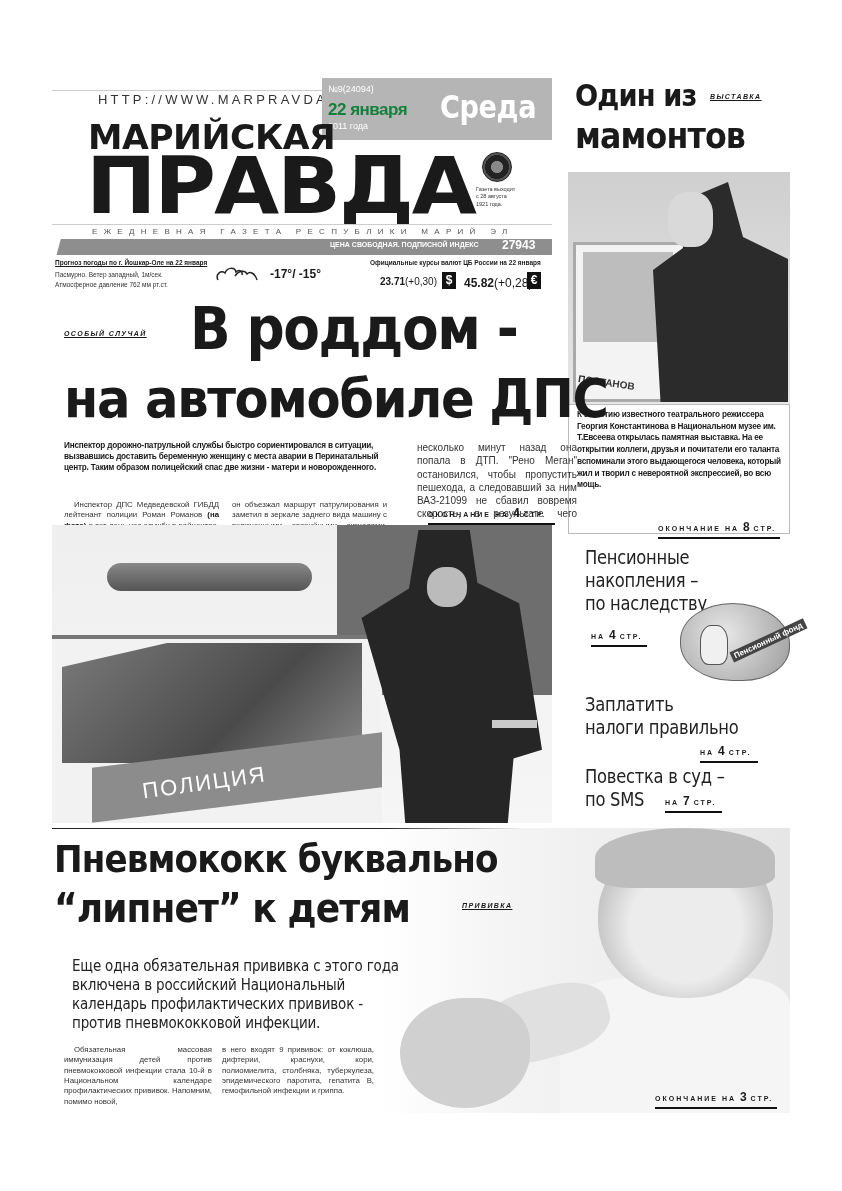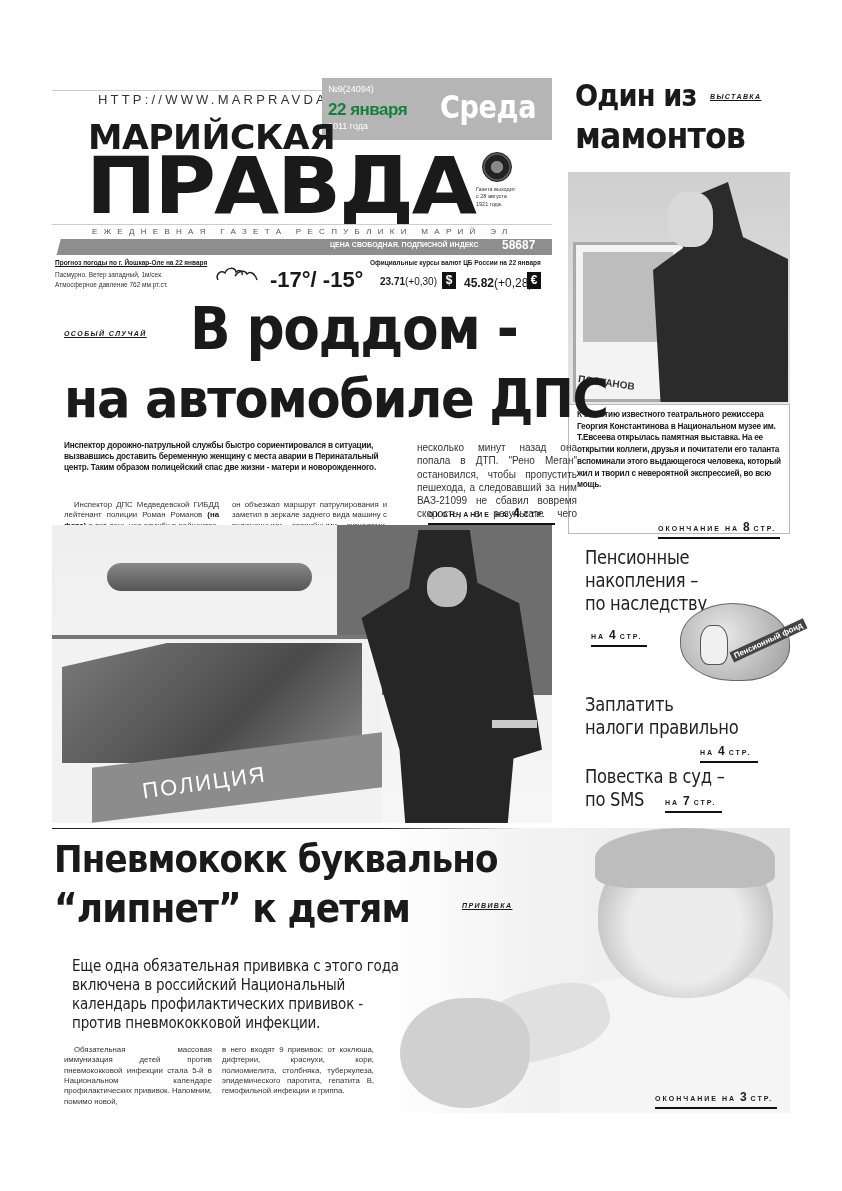--- a/index.html
+++ b/index.html
@@ -23,21 +23,21 @@
   .tagline { left: 92px; top: 227px; font-size: 8px; letter-spacing: 6.3px; color: #555; }
   .price-bar { left: 52px; top: 239px; width: 500px; height: 16px; background: linear-gradient(105deg, #fff 0 8px, #8e8e8e 9px); }
   .price-text { left: 330px; top: 241px; font-size: 7px; font-weight: bold; color: #fff; }
   .price-index { left: 502px; top: 238px; font-size: 12px; font-weight: bold; color: #fff; }
 
   
   .wx-title { left: 55px; top: 259px; font-size: 6.5px; font-weight: bold; text-decoration: underline; }
   .wx-line { left: 55px; top: 271px; font-size: 6.5px; color: #333; }
   .wx-line2 { left: 55px; top: 281px; font-size: 6.5px; color: #333; }
   .wx-icon { left: 215px; top: 264px; width: 45px; height: 22px; }
-  .temp { left: 270px; top: 267px; font-size: 22px; font-weight: bold; }
+  .temp { left: 270px; top: 267px; font-size: 12px; font-weight: bold; }
   .fx-title { left: 370px; top: 259px; font-size: 6.5px; font-weight: bold; }
   .fx-usd { left: 380px; top: 276px; font-size: 10px; }
   .fx-usd b, .fx-eur b { font-weight: bold; }
   .fx-badge { width: 14px; height: 17px; background: #111; color: #fff; font-weight: bold; font-size: 12px; text-align: center; line-height: 17px; }
   .fx-usd-badge { left: 442px; top: 272px; }
   .fx-eur { left: 464px; top: 276px; font-size: 12px; }
   .fx-eur-badge { left: 527px; top: 272px; }
 
   
   .rubric { font-size: 7px; font-weight: bold; font-style: italic; letter-spacing: 1.4px; text-decoration: underline; }
@@ -128,21 +128,21 @@
 <div class="abs emblem"></div>
 <div class="abs since">
   <div>Газета выходит</div>
   <div>с 28 августа</div>
   <div>1921 года.</div>
 </div>
 <div class="abs tagline-line"></div>
 <div class="abs tagline">ЕЖЕДНЕВНАЯ ГАЗЕТА РЕСПУБЛИКИ МАРИЙ ЭЛ</div>
 <div class="abs price-bar"></div>
 <div class="abs price-text">ЦЕНА СВОБОДНАЯ. ПОДПИСНОЙ ИНДЕКС</div>
-<div class="abs price-index">58687</div>
+<div class="abs price-index">27943</div>
 
 <div class="abs wx-title">Прогноз погоды по г. Йошкар-Оле на 22 января</div>
 <div class="abs wx-line">Пасмурно. Ветер западный, 1м/сек.</div>
 <div class="abs wx-line2">Атмосферное давление 762 мм рт.ст.</div>
 <svg class="abs wx-icon" viewBox="0 0 45 22">
   <path d="M3 16 C0 10 6 6 10 9 C12 3 20 3 21 8 C24 5 28 7 27 11" fill="none" stroke="#222" stroke-width="1.5"></path>
   <path d="M20 12 C24 6 30 6 32 10 C35 7 40 9 42 16" fill="none" stroke="#222" stroke-width="1.5"></path>
 </svg>
 <div class="abs temp">-17°/ -15°</div>
 
@@ -229,17 +229,17 @@
   <div class="abs vp-body"></div>
   <div class="abs vp-head"></div>
   <div class="abs vp-hair"></div>
   <div class="abs vp-arm"></div>
   <div class="abs vp-hand"></div>
 </div>
 <div class="abs vac-h1">Пневмококк буквально</div>
 <div class="abs vac-h2">“липнет” к детям</div>
 <div class="abs rubric vac-rubric">ПРИВИВКА</div>
 <div class="abs vac-intro">Еще одна обязательная прививка с этого года включена в российский Национальный календарь профилактических прививок - против пневмококковой инфекции.</div>
-<div class="abs vac-col1">Обязательная массовая иммунизация детей против пневмококковой инфекции стала 5-й в Национальном календаре профилактических прививок. Напомним, помимо новой,</div>
+<div class="abs vac-col1">Обязательная массовая иммунизация детей против пневмококковой инфекции стала 10-й в Национальном календаре профилактических прививок. Напомним, помимо новой,</div>
 <div class="abs vac-col2">в него входят 9 прививок: от коклюша, дифтерии, краснухи, кори, полиомиелита, столбняка, туберкулеза, эпидемического паротита, гепатита В, гемофильной инфекции и гриппа.</div>
 <div class="abs more-link vac-more">
   <span>ОКОНЧАНИЕ НА </span><span class="num">3</span><span> СТР.</span>
 </div>
 
 </body></html>

